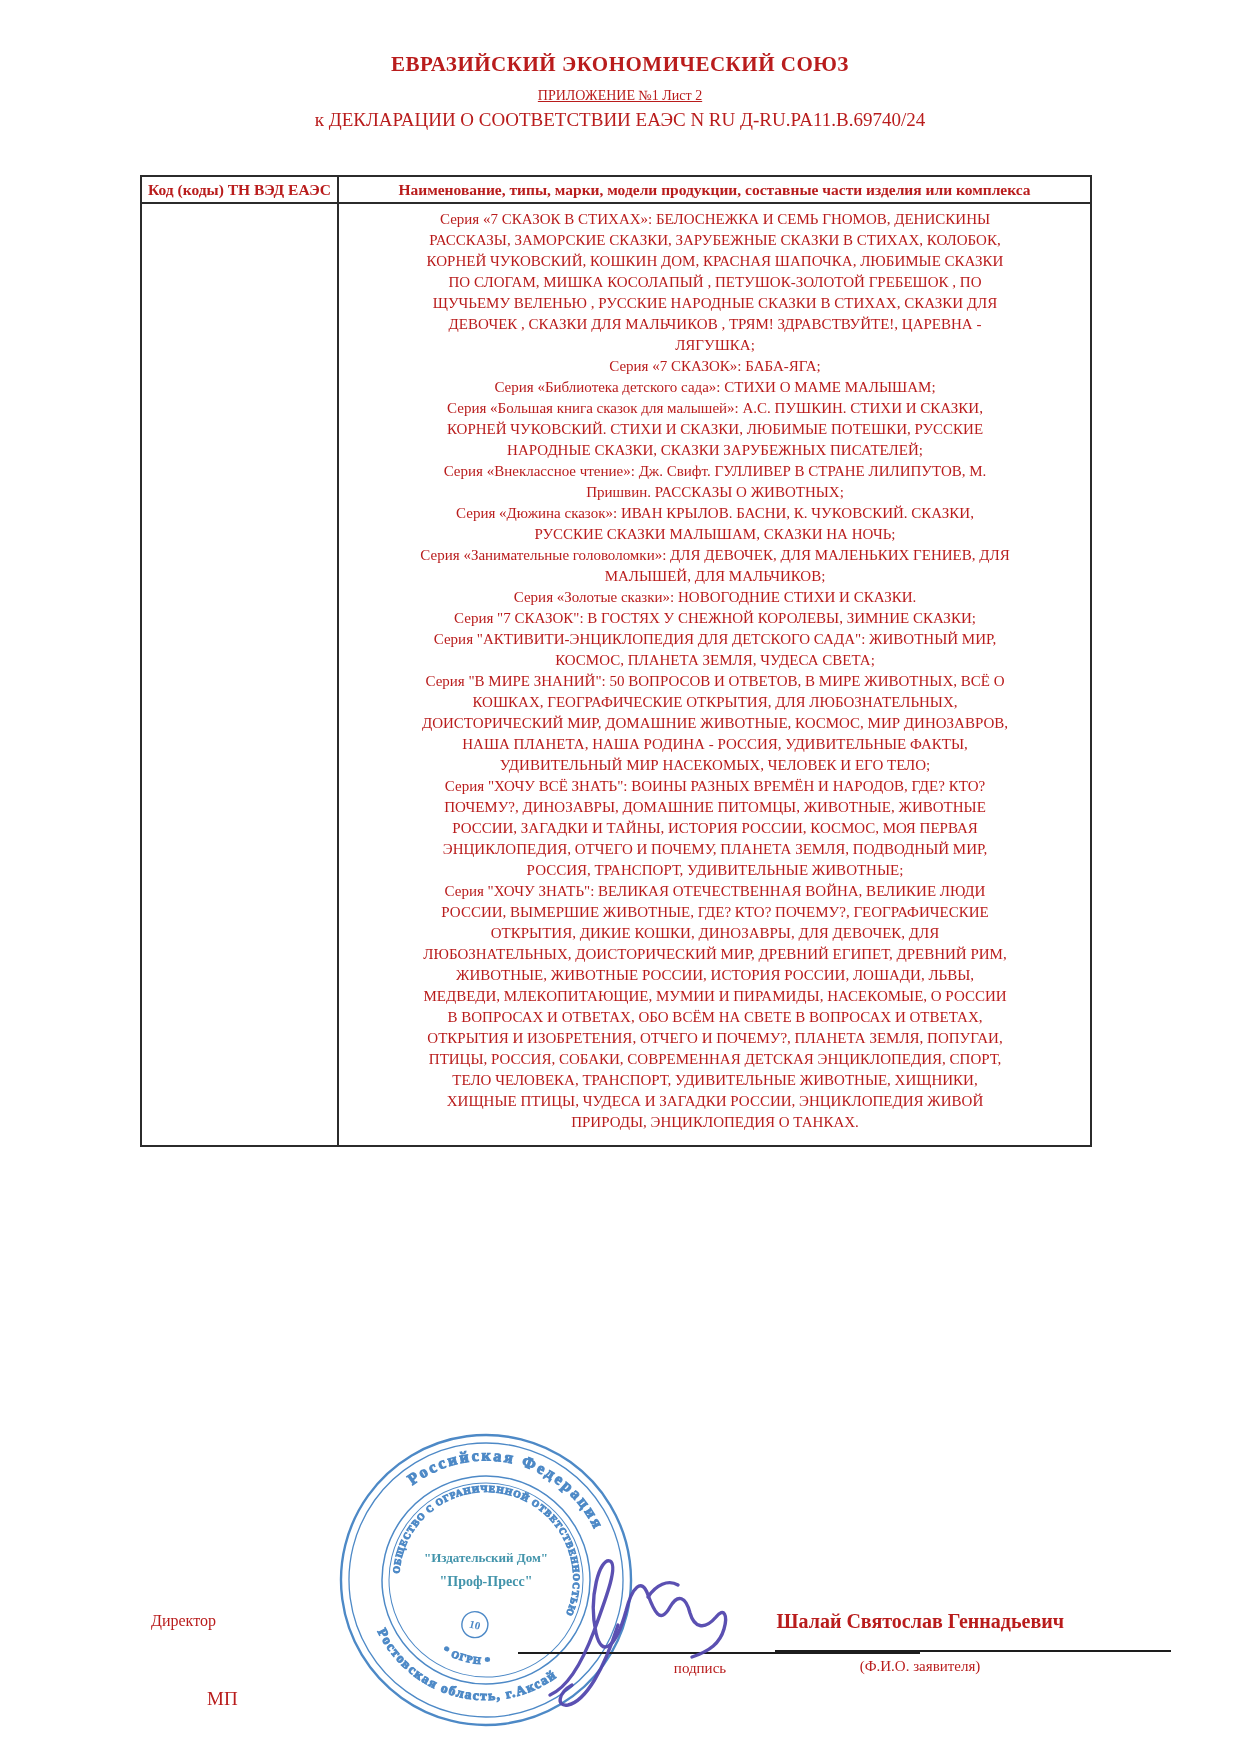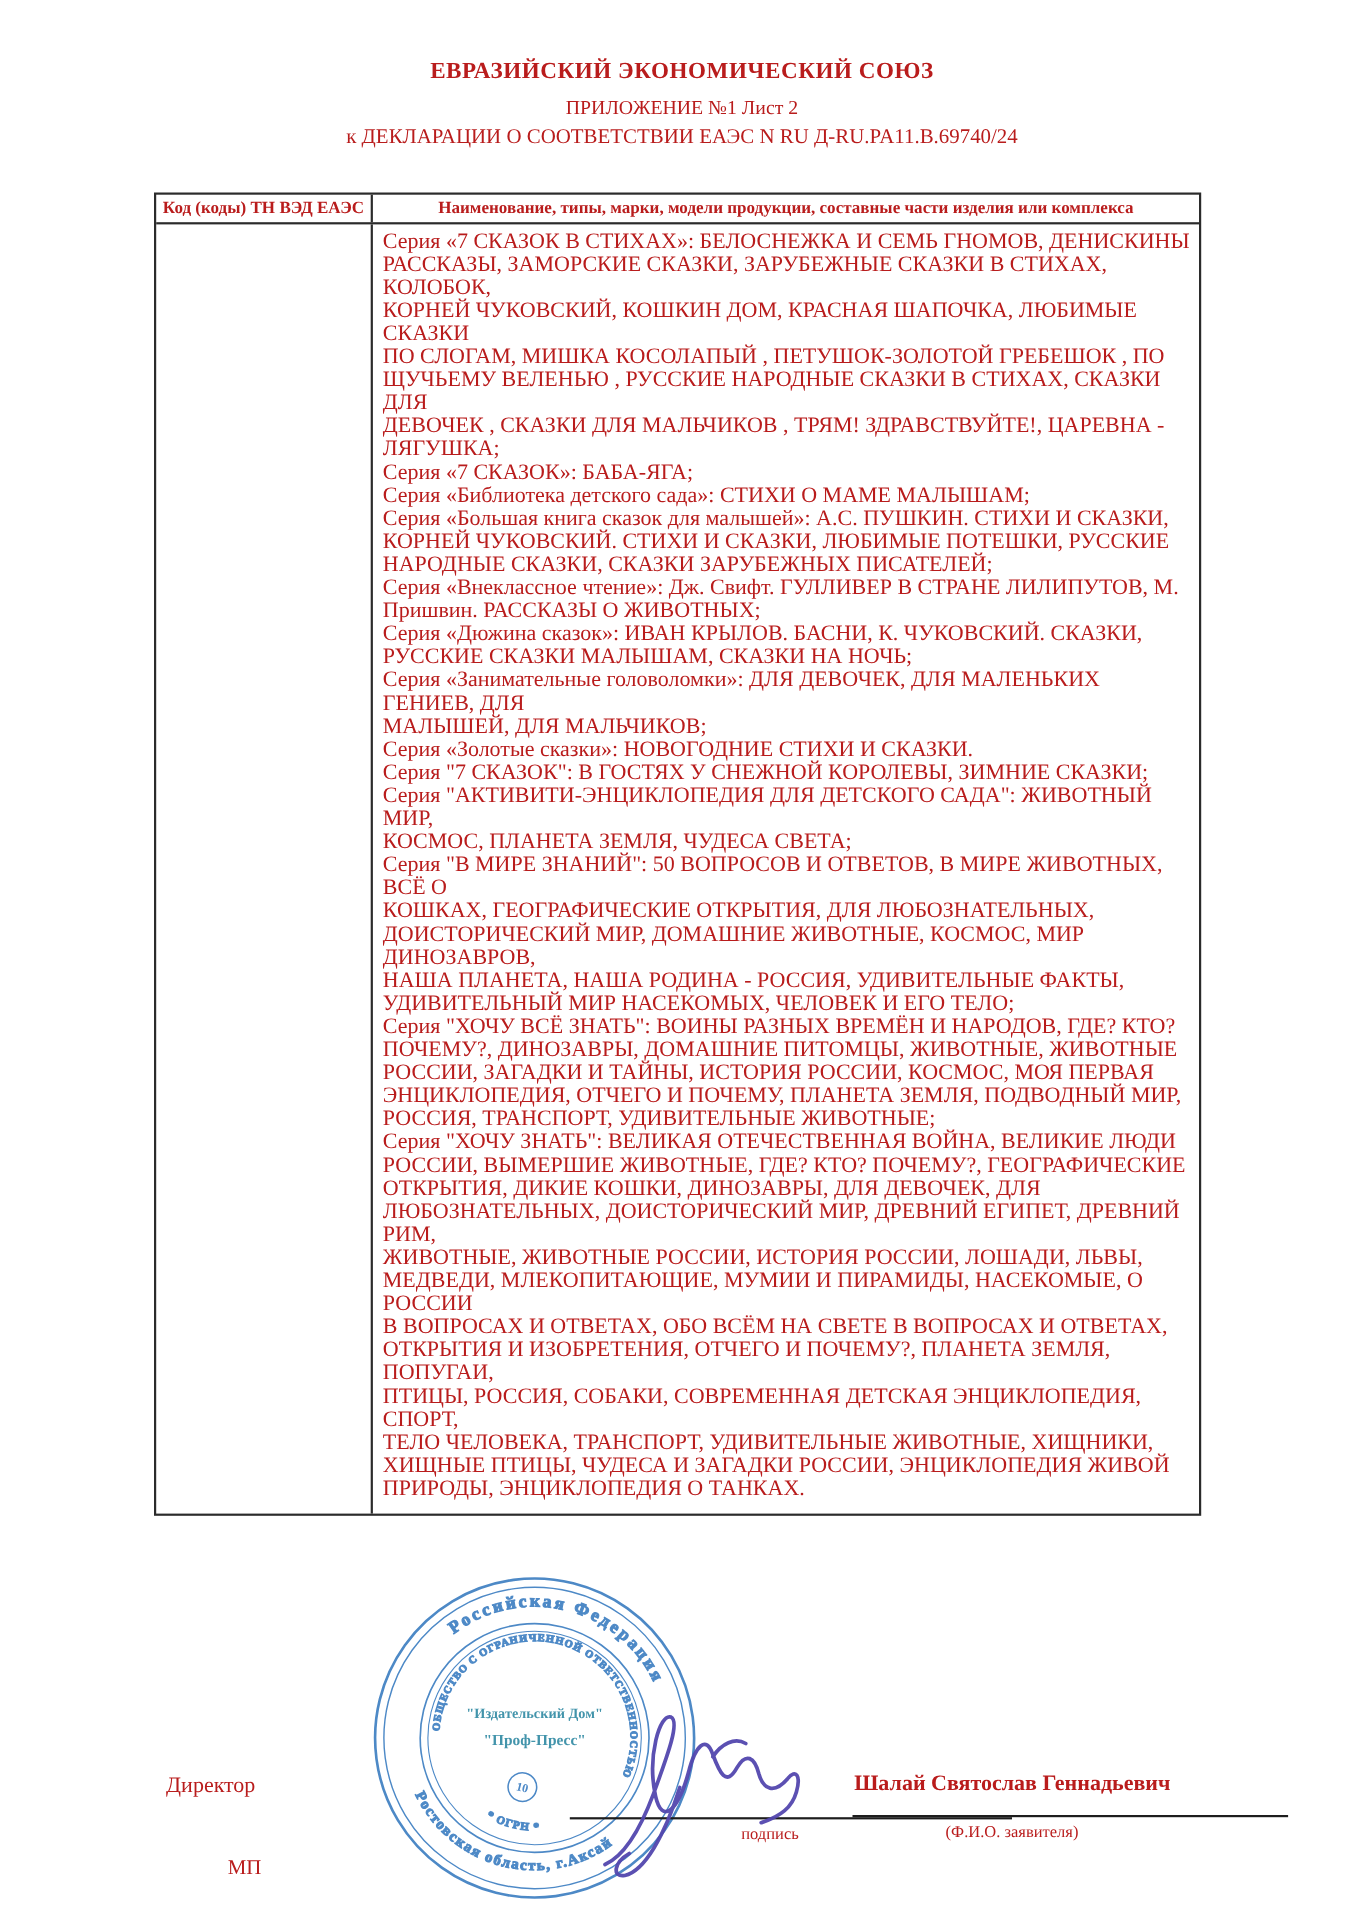--- a/index.html
+++ b/index.html
@@ -8,43 +8,44 @@
     width:1240px;height:1754px;
     background:#ffffff;
     font-family:"Liberation Serif","DejaVu Serif",serif;
     color:#b91c1c;
     overflow:hidden;
     margin:0 auto;
   }
   
   .doc-header{position:absolute;top:52px;left:0;width:1240px;text-align:center;}
   .h-title{font-size:21px;font-weight:bold;letter-spacing:.5px;margin-bottom:11px;}
-  .h-line2{font-size:18px;margin-bottom:5px;}
+  .h-line2{font-size:14px;margin-bottom:5px;text-decoration:underline;}
   .h-line3{font-size:19px;margin-bottom:4px;}
   .h-line4{font-size:17.5px;}
   
   .doc-table{
     position:absolute;left:140px;top:175px;width:952px;
     border:2px solid #2b2b2b;box-sizing:border-box;
   }
   .t-row{display:flex;}
   .t-head{border-bottom:2px solid #2b2b2b;}
   .t-c1{width:197px;flex:0 0 197px;border-right:2px solid #2b2b2b;box-sizing:border-box;}
   .t-c2{flex:1;box-sizing:border-box;}
   .t-head .t-c1,.t-head .t-c2{
     font-weight:bold;font-size:15.5px;line-height:19px;
     text-align:center;padding:3px 2px;
   }
   .t-body .t-c2{
     padding:5px 8px 12px 9px;
-    font-size:20px;line-height:21px;
+    font-size:15px;line-height:21px;
     white-space:pre-line;
+    text-align:center;
   }
   
-  .director{position:absolute;left:151px;top:1612px;font-size:20px;}
+  .director{position:absolute;left:151px;top:1612px;font-size:16px;}
   .mp{position:absolute;left:207px;top:1688px;font-size:19px;}
   .sig-line{position:absolute;left:518px;top:1652px;width:402px;height:2px;background:#1d1d1d;}
   .sig-caption{position:absolute;left:560px;top:1660px;width:280px;text-align:center;font-size:15px;}
   .applicant-name{position:absolute;left:764px;top:1610px;width:300px;text-align:right;font-size:20px;font-weight:bold;}
   .fio-line{position:absolute;left:775px;top:1650px;width:396px;height:2px;background:#1d1d1d;}
   .fio-caption{position:absolute;left:775px;top:1658px;width:290px;text-align:center;font-size:15px;}
   .stamp-wrap{position:absolute;left:312px;top:1430px;width:348px;height:306px;opacity:.92;}
   .sign-wrap{position:absolute;left:520px;top:1545px;width:250px;height:175px;}
 </style>
 </head>

